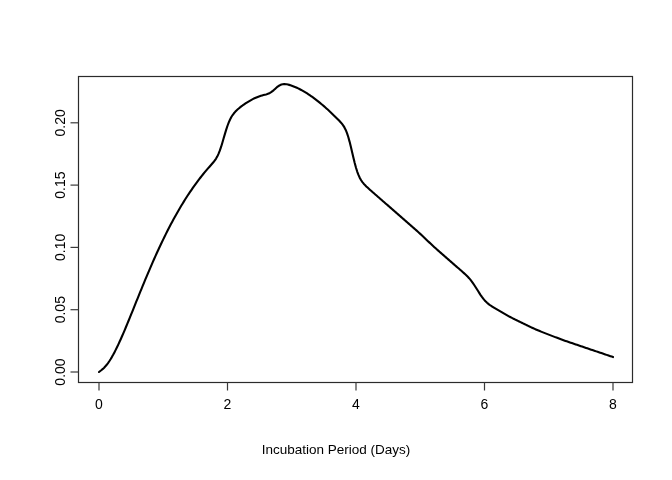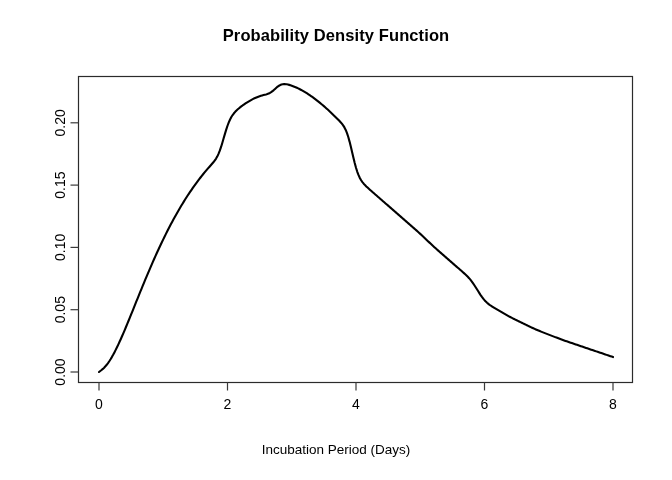--- a/index.html
+++ b/index.html
@@ -57,21 +57,20 @@
     stroke-width: 2.1;
     stroke-linecap: round;
     stroke-linejoin: round;
   }
 </style>
 </head>
 <body>
 
 <div id="figure">
 
-  <div id="plot-title">Probability Density Function</div>
 
   <svg id="plot-svg" width="672" height="480">
 
     <rect class="plot-frame" x="78.5" y="76.5" width="554" height="306"></rect>
 
     <g>
       <line class="tick-mark" x1="99" y1="382.5" x2="99" y2="390.5"></line>
       <line class="tick-mark" x1="227.5" y1="382.5" x2="227.5" y2="390.5"></line>
       <line class="tick-mark" x1="356" y1="382.5" x2="356" y2="390.5"></line>
       <line class="tick-mark" x1="484.5" y1="382.5" x2="484.5" y2="390.5"></line>

